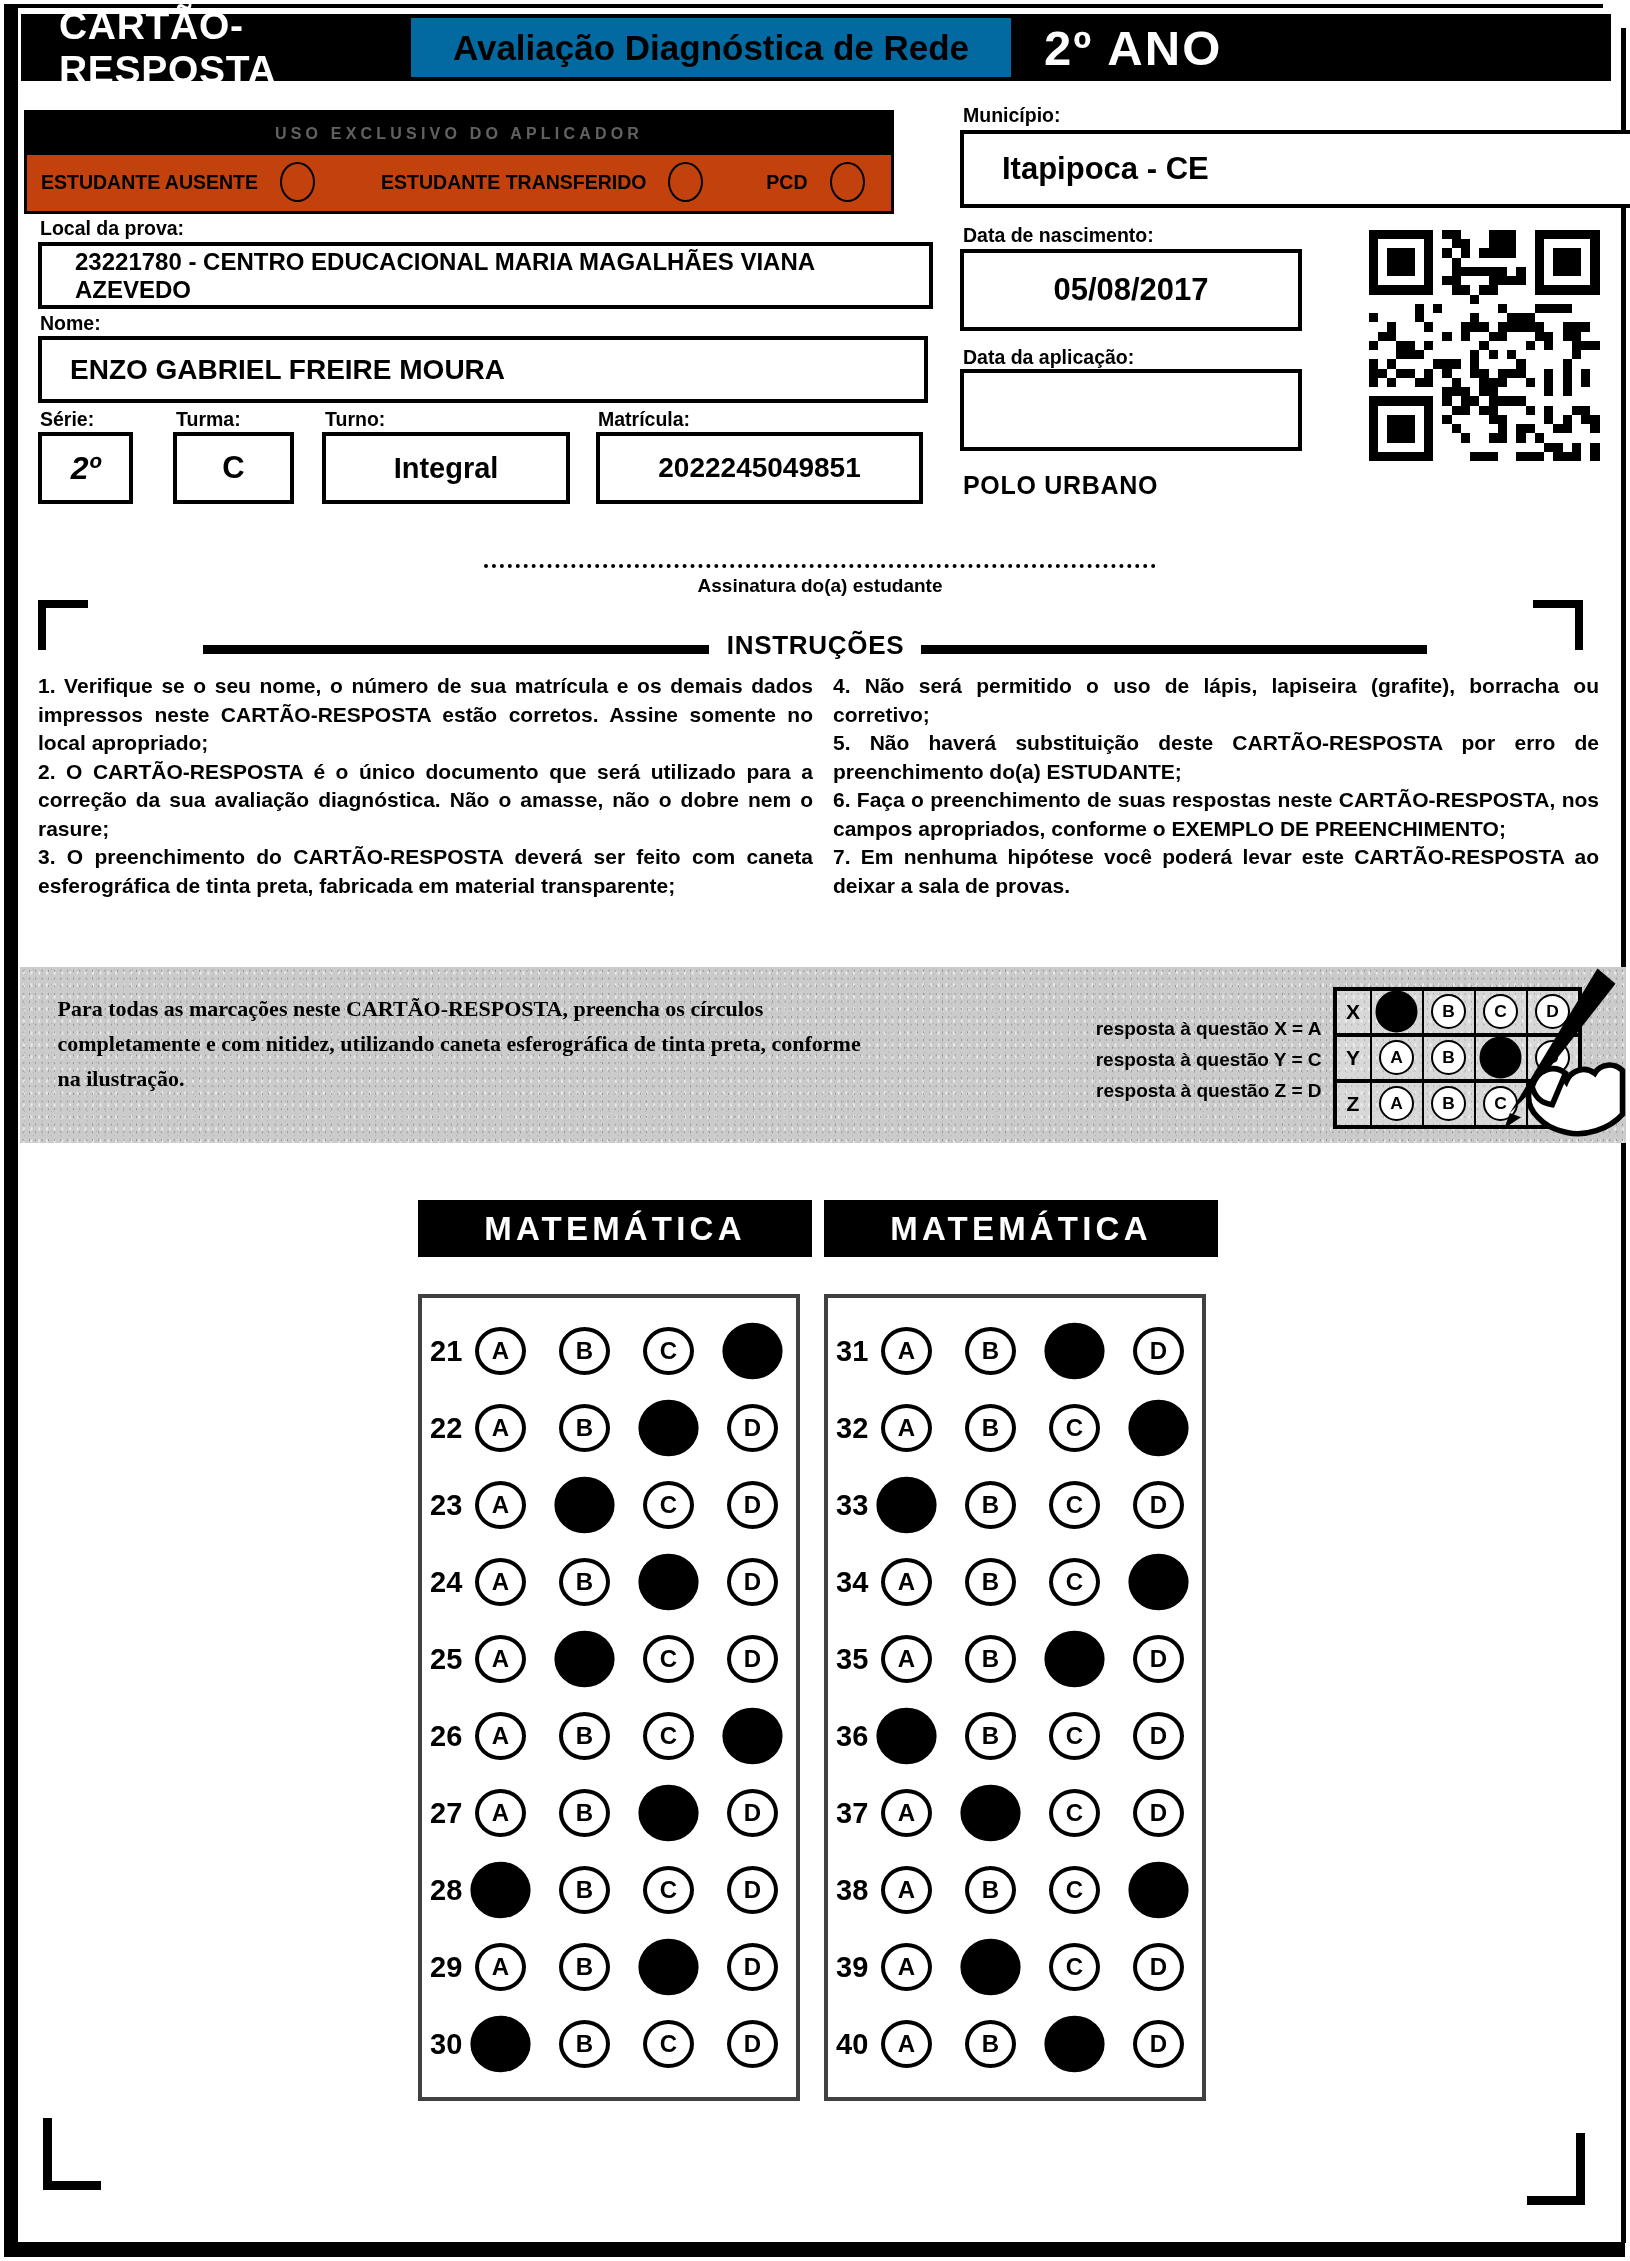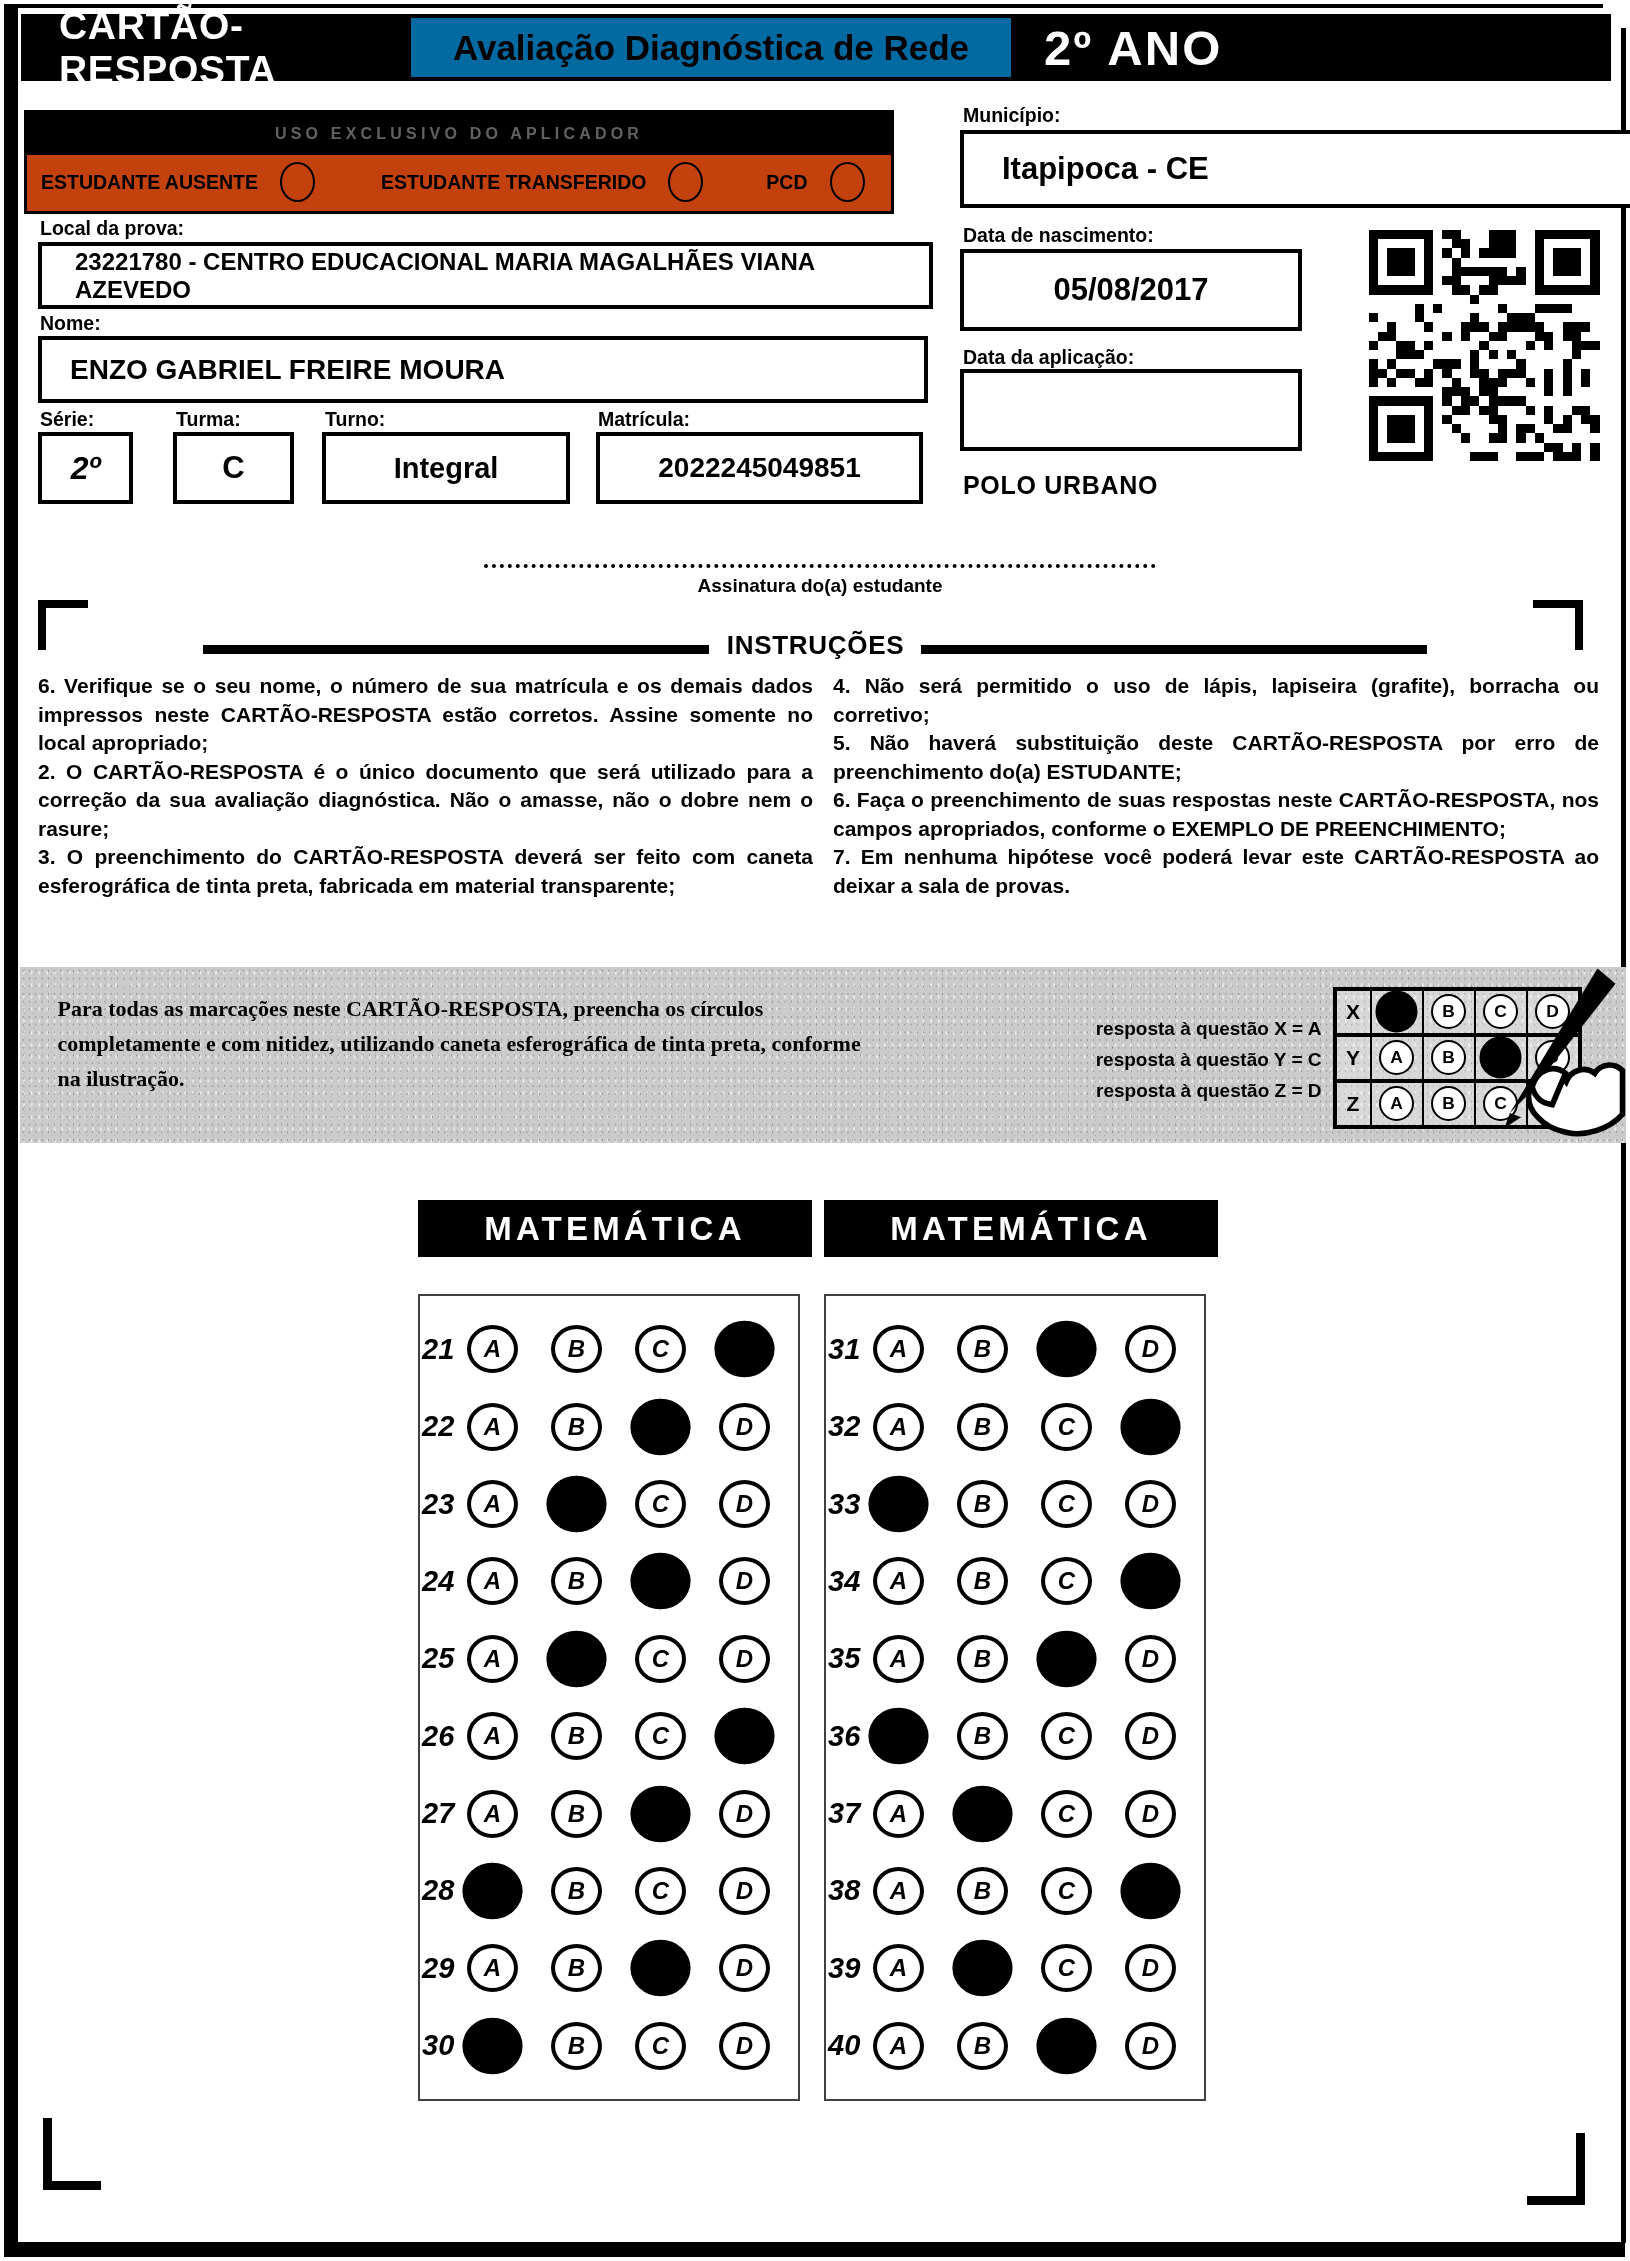--- a/index.html
+++ b/index.html
@@ -80,21 +80,21 @@
   .ex-cell:last-child{border-right:none;}
   .ex-label{width:33px;font-size:21px;}
   .ex-bubble{width:31px;height:31px;border:2.8px solid #000;border-radius:50%;display:flex;align-items:center;justify-content:center;font-size:17.4px;background:#fff;}
   .ex-bubble.filled{background:#000;border-color:#000;transform:scale(1.2);}
   .hand{position:absolute;left:1427px;top:0px;width:180px;height:171px;}
 
   
   .mat-header{position:absolute;width:394px;height:57px;background:#000;color:#fff;display:flex;align-items:center;justify-content:center;font-size:33px;letter-spacing:4.2px;}
   .mh-0{left:418px;top:1200px;}
   .mh-1{left:824px;top:1200px;}
-  .agrid{position:absolute;width:382px;height:807px;border:2px solid #404040;background:#fff;display:flex;flex-direction:column;justify-content:space-evenly;padding-left:2px;box-sizing:border-box;font-style:italic;}
+  .agrid{position:absolute;width:382px;height:807px;border:4px solid #404040;background:#fff;display:flex;flex-direction:column;justify-content:space-evenly;padding-left:8px;box-sizing:border-box;}
   .ag-0{left:418px;top:1294px;}
   .ag-1{left:824px;top:1294px;}
   .q-row{display:flex;align-items:center;}
   .q-num{width:45px;font-size:29px;flex:none;}
   .bubble{width:43px;height:40px;border:4.2px solid #000;border-radius:50%;display:flex;align-items:center;justify-content:center;margin-right:33px;flex:none;background:#fff;}
   .bubble:last-child{margin-right:0;}
   .bubble span{font-size:24px;}
   .bubble.filled{background:#000;border-color:#000;transform:scale(1.18);}
   .bubble.filled span{visibility:hidden;}
 </style>
@@ -359,21 +359,21 @@
 
   <div class="bk bk-tl"></div>
   <div class="bk bk-tr"></div>
   <div class="bk bk-bl"></div>
   <div class="bk bk-br"></div>
 
   <div class="instr-bar-l"></div>
   <div class="instr-bar-r"></div>
   <div class="instr-title">INSTRUÇÕES</div>
   <div class="col-left">
-      <p class="instr-item">6. Verifique se o seu nome, o número de sua matrícula e os demais dados impressos neste CARTÃO-RESPOSTA estão corretos. Assine somente no local apropriado;</p>
+      <p class="instr-item">1. Verifique se o seu nome, o número de sua matrícula e os demais dados impressos neste CARTÃO-RESPOSTA estão corretos. Assine somente no local apropriado;</p>
       <p class="instr-item">2. O CARTÃO-RESPOSTA é o único documento que será utilizado para a correção da sua avaliação diagnóstica. Não o amasse, não o dobre nem o rasure;</p>
       <p class="instr-item">3. O preenchimento do CARTÃO-RESPOSTA deverá ser feito com caneta esferográfica de tinta preta, fabricada em material transparente;</p>
     </div>
   <div class="col-right">
       <p class="instr-item">4. Não será permitido o uso de lápis, lapiseira (grafite), borracha ou corretivo;</p>
       <p class="instr-item">5. Não haverá substituição deste CARTÃO-RESPOSTA por erro de preenchimento do(a) ESTUDANTE;</p>
       <p class="instr-item">6. Faça o preenchimento de suas respostas neste CARTÃO-RESPOSTA, nos campos apropriados, conforme o EXEMPLO DE PREENCHIMENTO;</p>
       <p class="instr-item">7. Em nenhuma hipótese você poderá levar este CARTÃO-RESPOSTA ao deixar a sala de provas.</p>
     </div>
 

